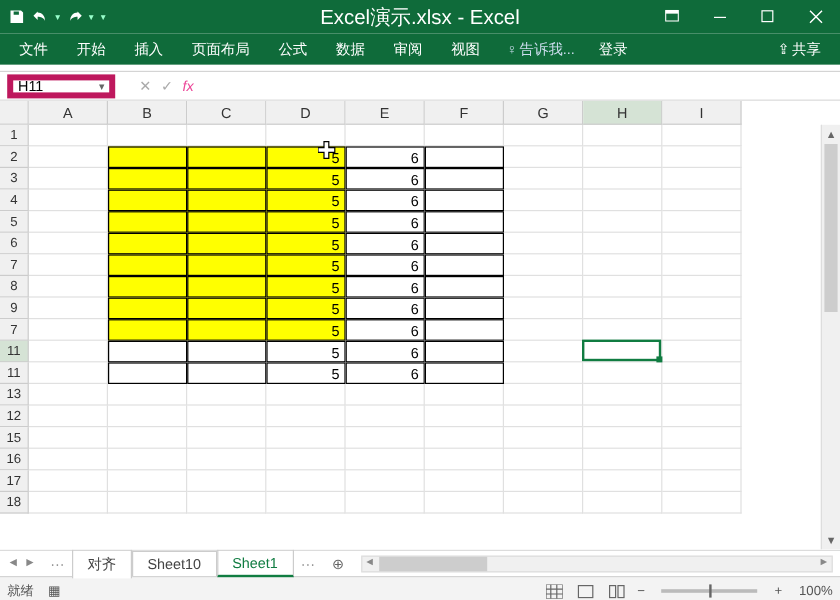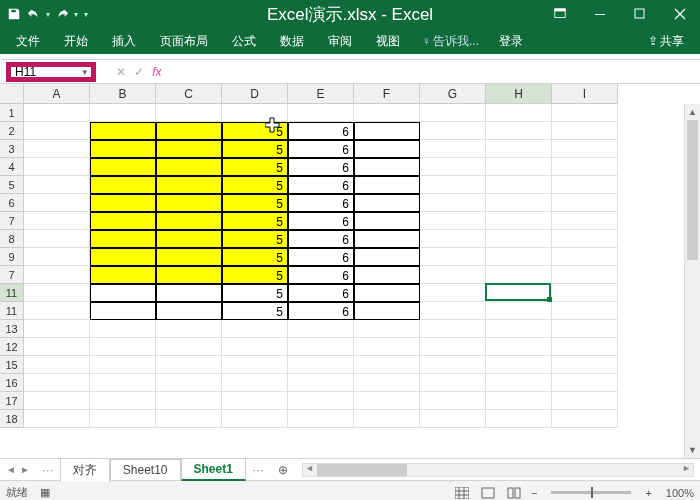--- a/index.html
+++ b/index.html
@@ -37,21 +37,21 @@
 .cell.wb { background:#fff; border:1px solid #000; }
 .active-cell { position:absolute; border:2px solid #107c41; background:#fff; pointer-events:none; }
 .active-cell::after { content:""; position:absolute; right:-3px; bottom:-3px; width:5px; height:5px; background:#107c41; }
 .scroll-v { position:absolute; right:0; top:20px; bottom:0; width:16px; background:#f0f0f0; border-left:1px solid #ddd; }
 .sv-btn { height:16px; text-align:center; color:#666; font-size:9px; line-height:16px; }
 .sv-thumb { position:absolute; top:16px; left:2px; right:2px; height:140px; background:#cdcdcd; }
 .sheet-bar { height:22px; background:#fff; border-top:1px solid #d4d4d4; display:flex; align-items:center; }
 .sb-nav { display:flex; padding:0 6px; gap:4px; color:#888; }
 .sb-nav span { font-size:10px; cursor:pointer; }
 .sheet-tab { padding:3px 12px; border:1px solid #ccc; border-bottom:none; font-size:12px; background:#fff; color:#444; cursor:pointer; }
-.sheet-tab.active { border-bottom:2px solid #107c41; color:#107c41; font-weight:700; }
+.sheet-tab.active { border-bottom:2px solid #107c41; color:#107c41; font-weight:400; }
 .sb-add { padding:0 8px; color:#666; cursor:pointer; }
 .sb-dots { padding:0 6px; color:#888; }
 .sb-hscroll { flex:1; height:14px; margin:0 6px; background:#f0f0f0; position:relative; border:1px solid #ddd; }
 .sb-hthumb { position:absolute; left:0; top:0; bottom:0; width:90px; background:#cdcdcd; }
 .status-bar { height:24px; background:#f3f3f3; border-top:1px solid #d4d4d4; display:flex; align-items:center; padding:0 6px; font-size:11px; color:#555; }
 .sb-views { margin-left:auto; display:flex; align-items:center; gap:8px; }
 .view-ic { width:18px; height:14px; display:flex; align-items:center; justify-content:center; color:#666; }
 .zoom-slider { width:80px; height:3px; background:#bbb; position:relative; margin:0 6px; }
 .zoom-slider::before { content:""; position:absolute; left:50%; top:-4px; width:2px; height:11px; background:#666; }
 .cursor-plus { position:absolute; pointer-events:none; }

